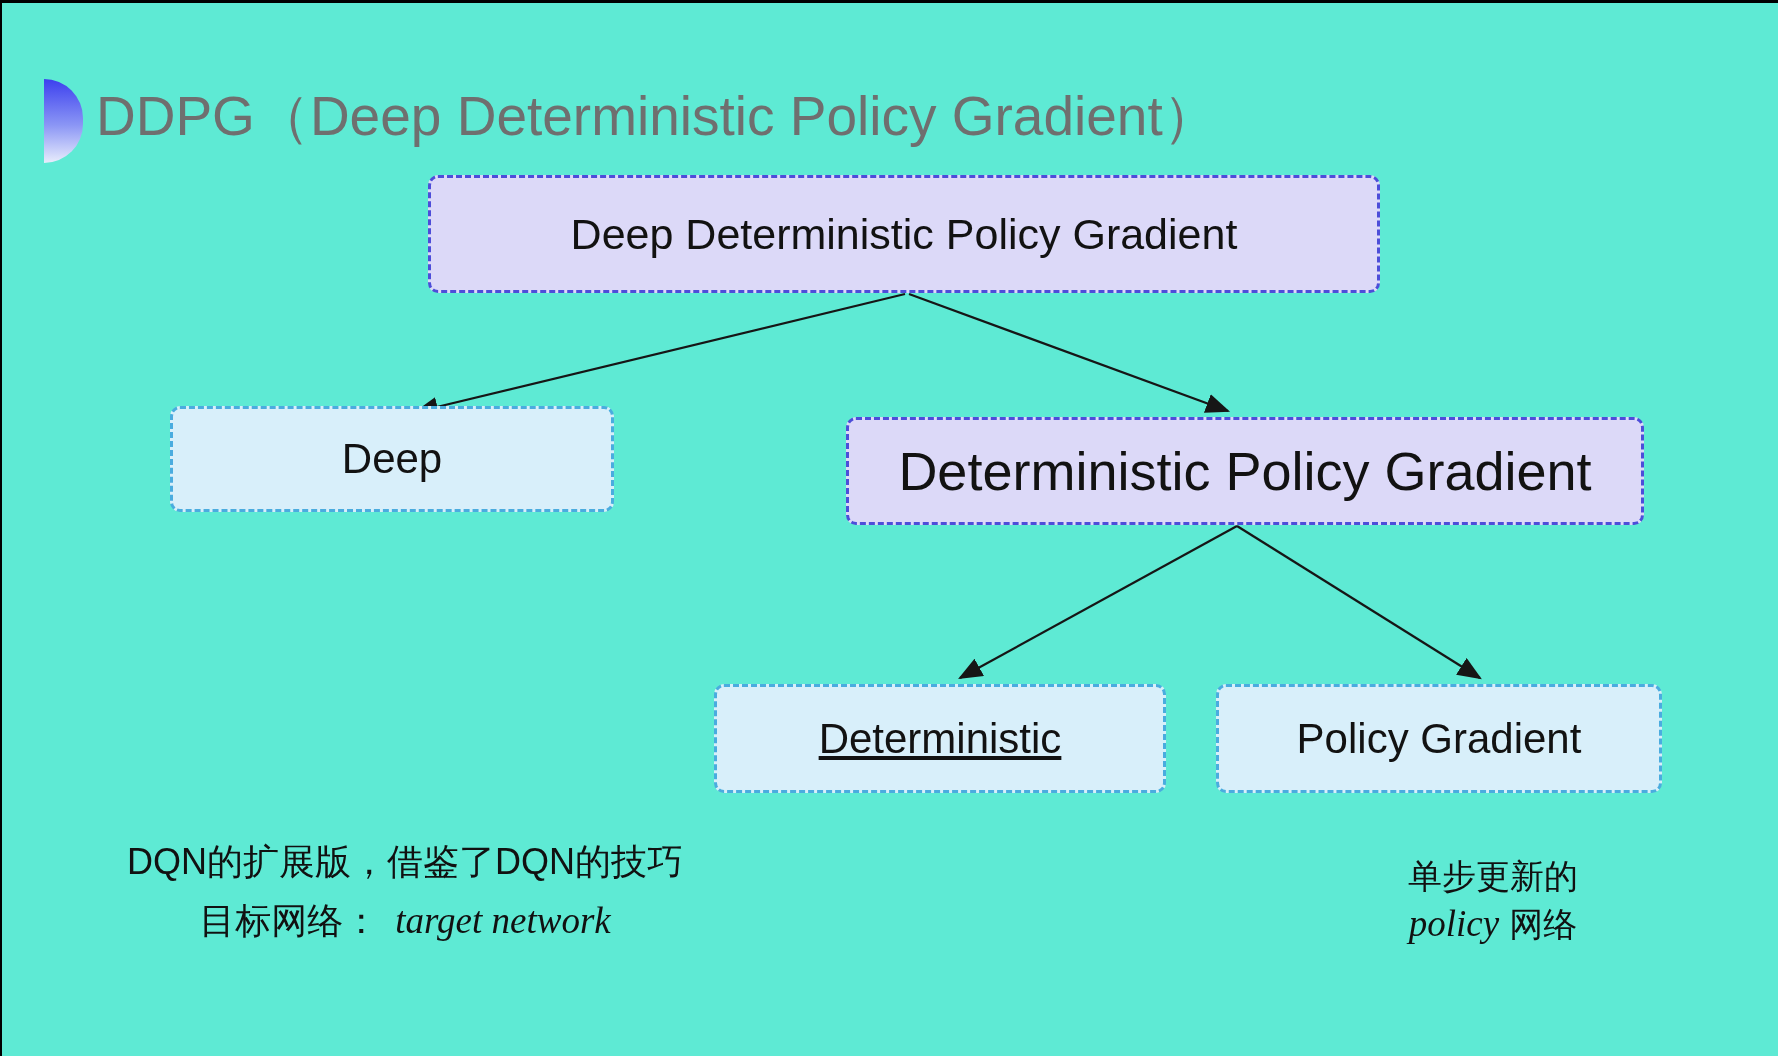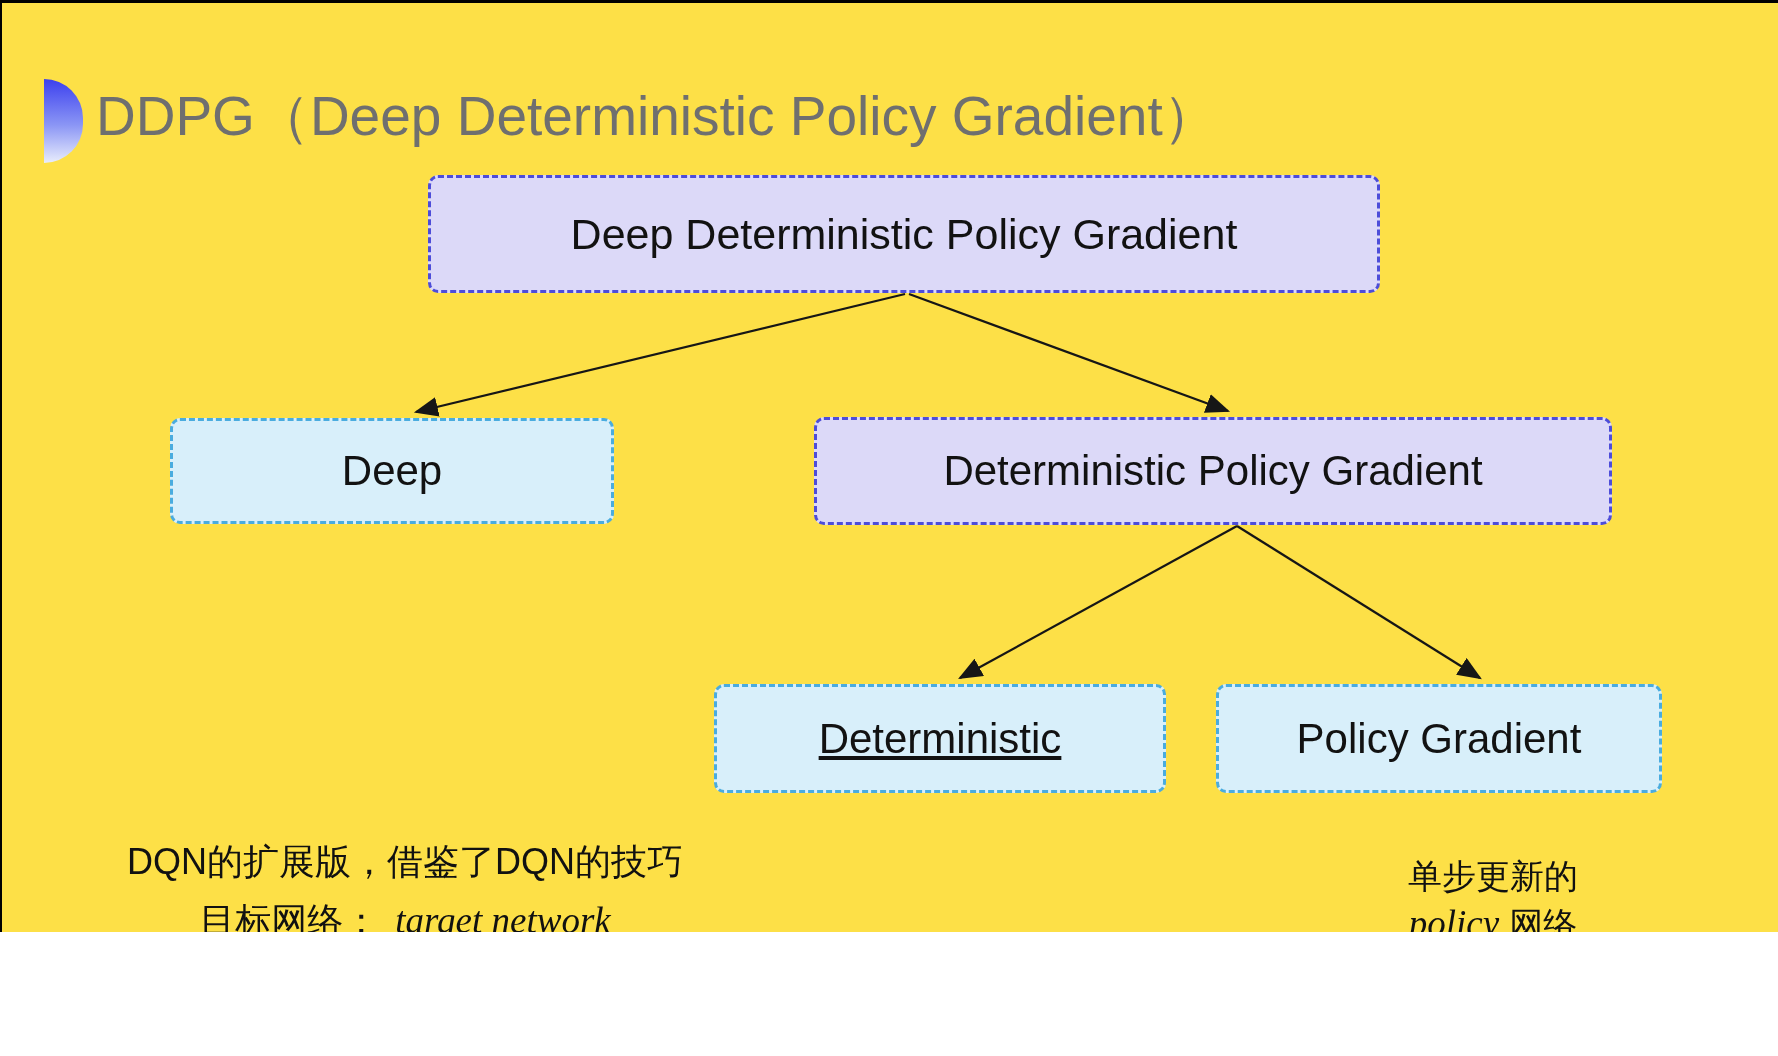--- a/index.html
+++ b/index.html
@@ -14,22 +14,22 @@
     --accent-top: #3c40ee;
     --accent-fade: #e9edfc;
   }
   * { margin: 0; padding: 0; box-sizing: border-box; }
   html, body { background: #ffffff; }
   body { font-family: "Liberation Sans", sans-serif; }
 
   .stage {
     position: relative;
     width: 1778px;
-    height: 932px;
-    background: #fde047;
+    height: 1056px;
+    background: #5eead4;
     overflow: hidden;
   }
 
   .frame-top {
     position: absolute; left: 0; top: 0;
     width: 100%; height: 3px; background: #000000;
   }
   .frame-left {
     position: absolute; left: 0; top: 0;
     width: 2px; height: 100%; background: #000000;
@@ -64,22 +64,22 @@
     justify-content: center;
     border-radius: 10px;
     border: 3px dashed;
     color: var(--box-text);
     white-space: nowrap;
   }
   .node.purple { background: var(--purple-fill); border-color: var(--purple-border); }
   .node.cyan   { background: var(--cyan-fill);   border-color: var(--cyan-border); }
 
   .node-root          { left: 428px;  top: 175px; width: 952px; height: 118px; font-size: 43px; }
-  .node-deep          { left: 170px;  top: 418px; width: 444px; height: 106px; font-size: 42px; }
-  .node-dpg           { left: 814px;  top: 417px; width: 798px; height: 108px; font-size: 42px; }
+  .node-deep          { left: 170px;  top: 406px; width: 444px; height: 106px; font-size: 42px; }
+  .node-dpg           { left: 846px;  top: 417px; width: 798px; height: 108px; font-size: 54px; }
   .node-deterministic { left: 714px;  top: 684px; width: 452px; height: 109px; font-size: 42px; text-decoration: underline; }
   .node-pg            { left: 1216px; top: 684px; width: 446px; height: 109px; font-size: 42px; }
 
   .note {
     position: absolute;
     text-align: center;
     color: var(--note-text);
     font-size: 36px;
   }
   .note-left   { left: 100px;  top: 832px; width: 610px; line-height: 59px; }

